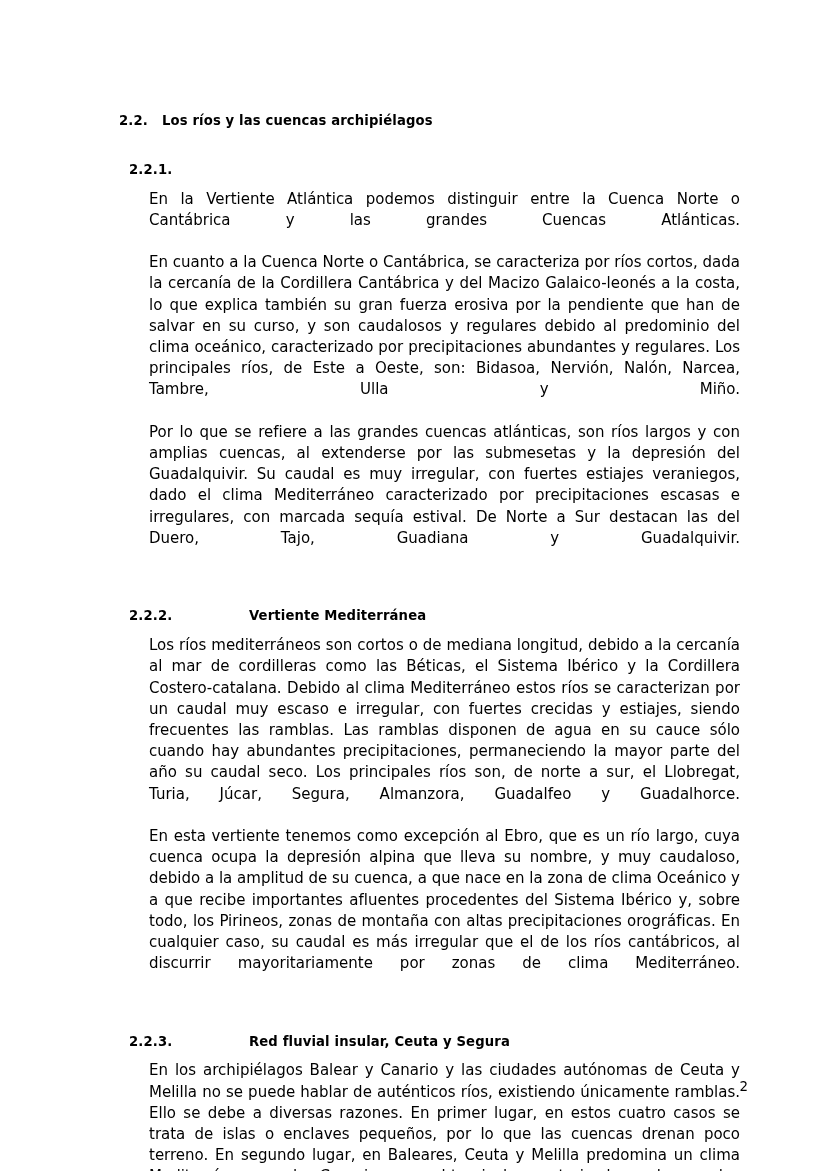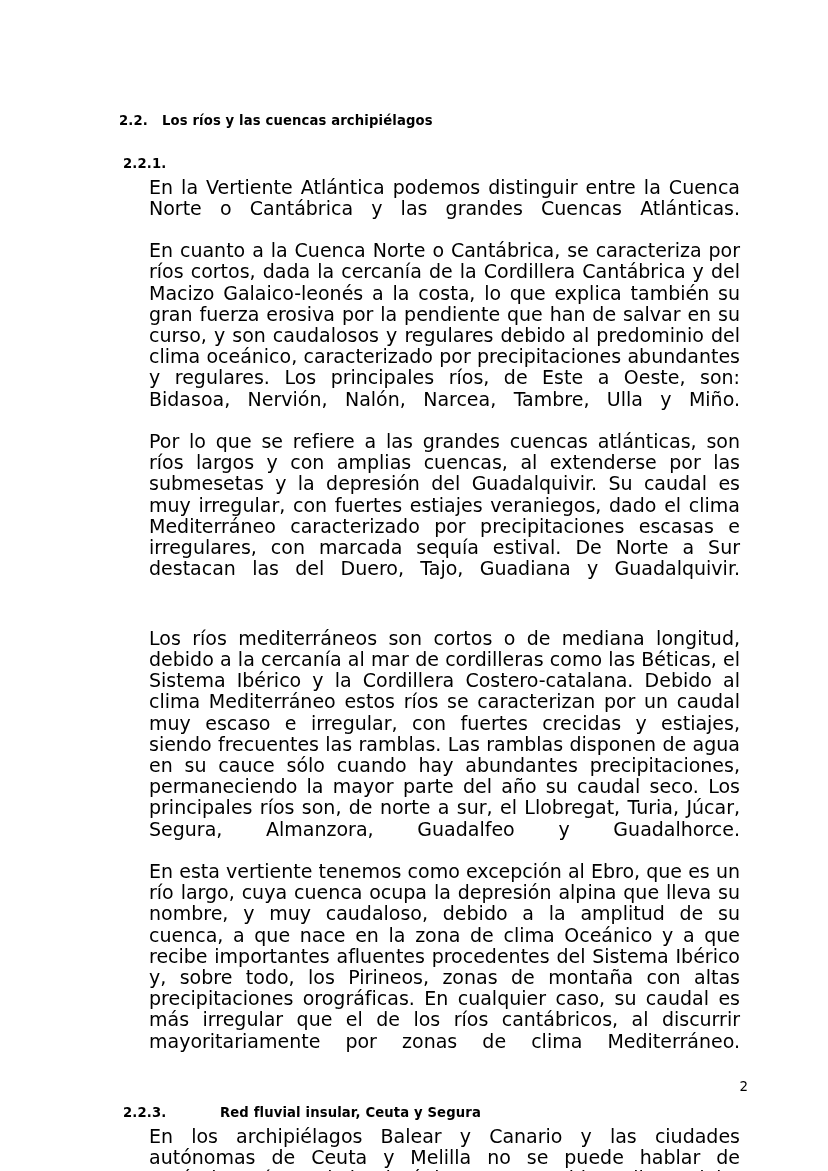--- a/index.html
+++ b/index.html
@@ -50,41 +50,42 @@
   }
 
   
   .h3 {
     display: flex;
     align-items: flex-end;
     font-size: 13.2px;
     font-weight: bold;
     letter-spacing: 0.01em;
     line-height: 1.35;
-    margin: 4px;
+    margin: 10px;
+    gap: 23px;
   }
   .h3 .num {
     flex: 0 0 auto;
     width: 97px;
   }
   .h3 .txt {
     flex: 1 1 auto;
   }
 
   .sec-gap-before-h3 { height: 21px; }
   .sec-gap-before-h3-big { height: 27px; }
 
   
   .body-block {
     margin: 0;
     padding-left: 30px;
   }
   .para {
     margin: 0;
-    font-size: 19px;
+    font-size: 15px;
     line-height: 21.2px;
     text-align: justify;
     text-justify: inter-word;
     hyphens: none;
   }
   .para:last-child { }
 
   
   .para::after {
     content: "";
@@ -121,20 +122,24 @@
       <span class="num">2.2.1.</span>
     </div>
     <div class="body-block">
       <p class="para">En la Vertiente Atlántica podemos distinguir entre la Cuenca Norte o Cantábrica y las  grandes Cuencas Atlánticas.</p>
       <p class="para">En cuanto a la Cuenca Norte o Cantábrica, se caracteriza por ríos cortos, dada la cercanía de la Cordillera Cantábrica y del Macizo Galaico-leonés a la costa, lo que explica también su gran fuerza erosiva por la pendiente que han de salvar en su curso, y son caudalosos y regulares debido al predominio del clima oceánico, caracterizado por precipitaciones abundantes y regulares. Los principales ríos, de Este a Oeste, son: Bidasoa, Nervión, Nalón, Narcea, Tambre, Ulla y Miño.</p>
       <p class="para">Por lo que se refiere a las grandes cuencas atlánticas, son ríos largos y con amplias cuencas, al extenderse por las submesetas y la depresión del Guadalquivir. Su caudal es muy irregular, con fuertes estiajes veraniegos, dado el clima Mediterráneo caracterizado por precipitaciones escasas e irregulares, con marcada sequía estival. De Norte a Sur destacan las del Duero, Tajo, Guadiana y Guadalquivir.</p>
     </div>
 
     <div class="sec-gap-before-h3-big"></div>
 
+    <div class="h3">
+      <span class="num">2.2.2.</span>
+      <span class="txt">Vertiente Mediterránea</span>
+    </div>
     <div class="body-block">
       <p class="para">Los ríos mediterráneos son cortos o de mediana longitud, debido a la cercanía al mar de cordilleras como las Béticas, el Sistema Ibérico y la Cordillera Costero-catalana. Debido al clima Mediterráneo estos ríos se caracterizan por un caudal muy escaso e irregular, con fuertes crecidas y estiajes, siendo frecuentes las ramblas. Las ramblas disponen de agua en su cauce sólo cuando hay abundantes precipitaciones, permaneciendo la mayor parte del año su caudal seco. Los principales ríos son, de norte a sur, el Llobregat, Turia, Júcar, Segura, Almanzora, Guadalfeo y Guadalhorce.</p>
       <p class="para">En esta vertiente tenemos como excepción al Ebro, que es un río largo, cuya cuenca ocupa la depresión alpina que lleva su nombre, y muy caudaloso, debido a la amplitud de su cuenca, a que nace en la zona de clima Oceánico y a que recibe importantes afluentes procedentes del Sistema Ibérico y, sobre todo, los Pirineos, zonas de montaña con altas precipitaciones orográficas. En cualquier caso, su caudal es más irregular que el de los ríos cantábricos, al discurrir mayoritariamente por zonas de clima Mediterráneo.</p>
     </div>
 
     <div class="sec-gap-before-h3-big"></div>
 
     <div class="h3">
       <span class="num">2.2.3.</span>
       <span class="txt">Red fluvial insular, Ceuta y Segura</span>

